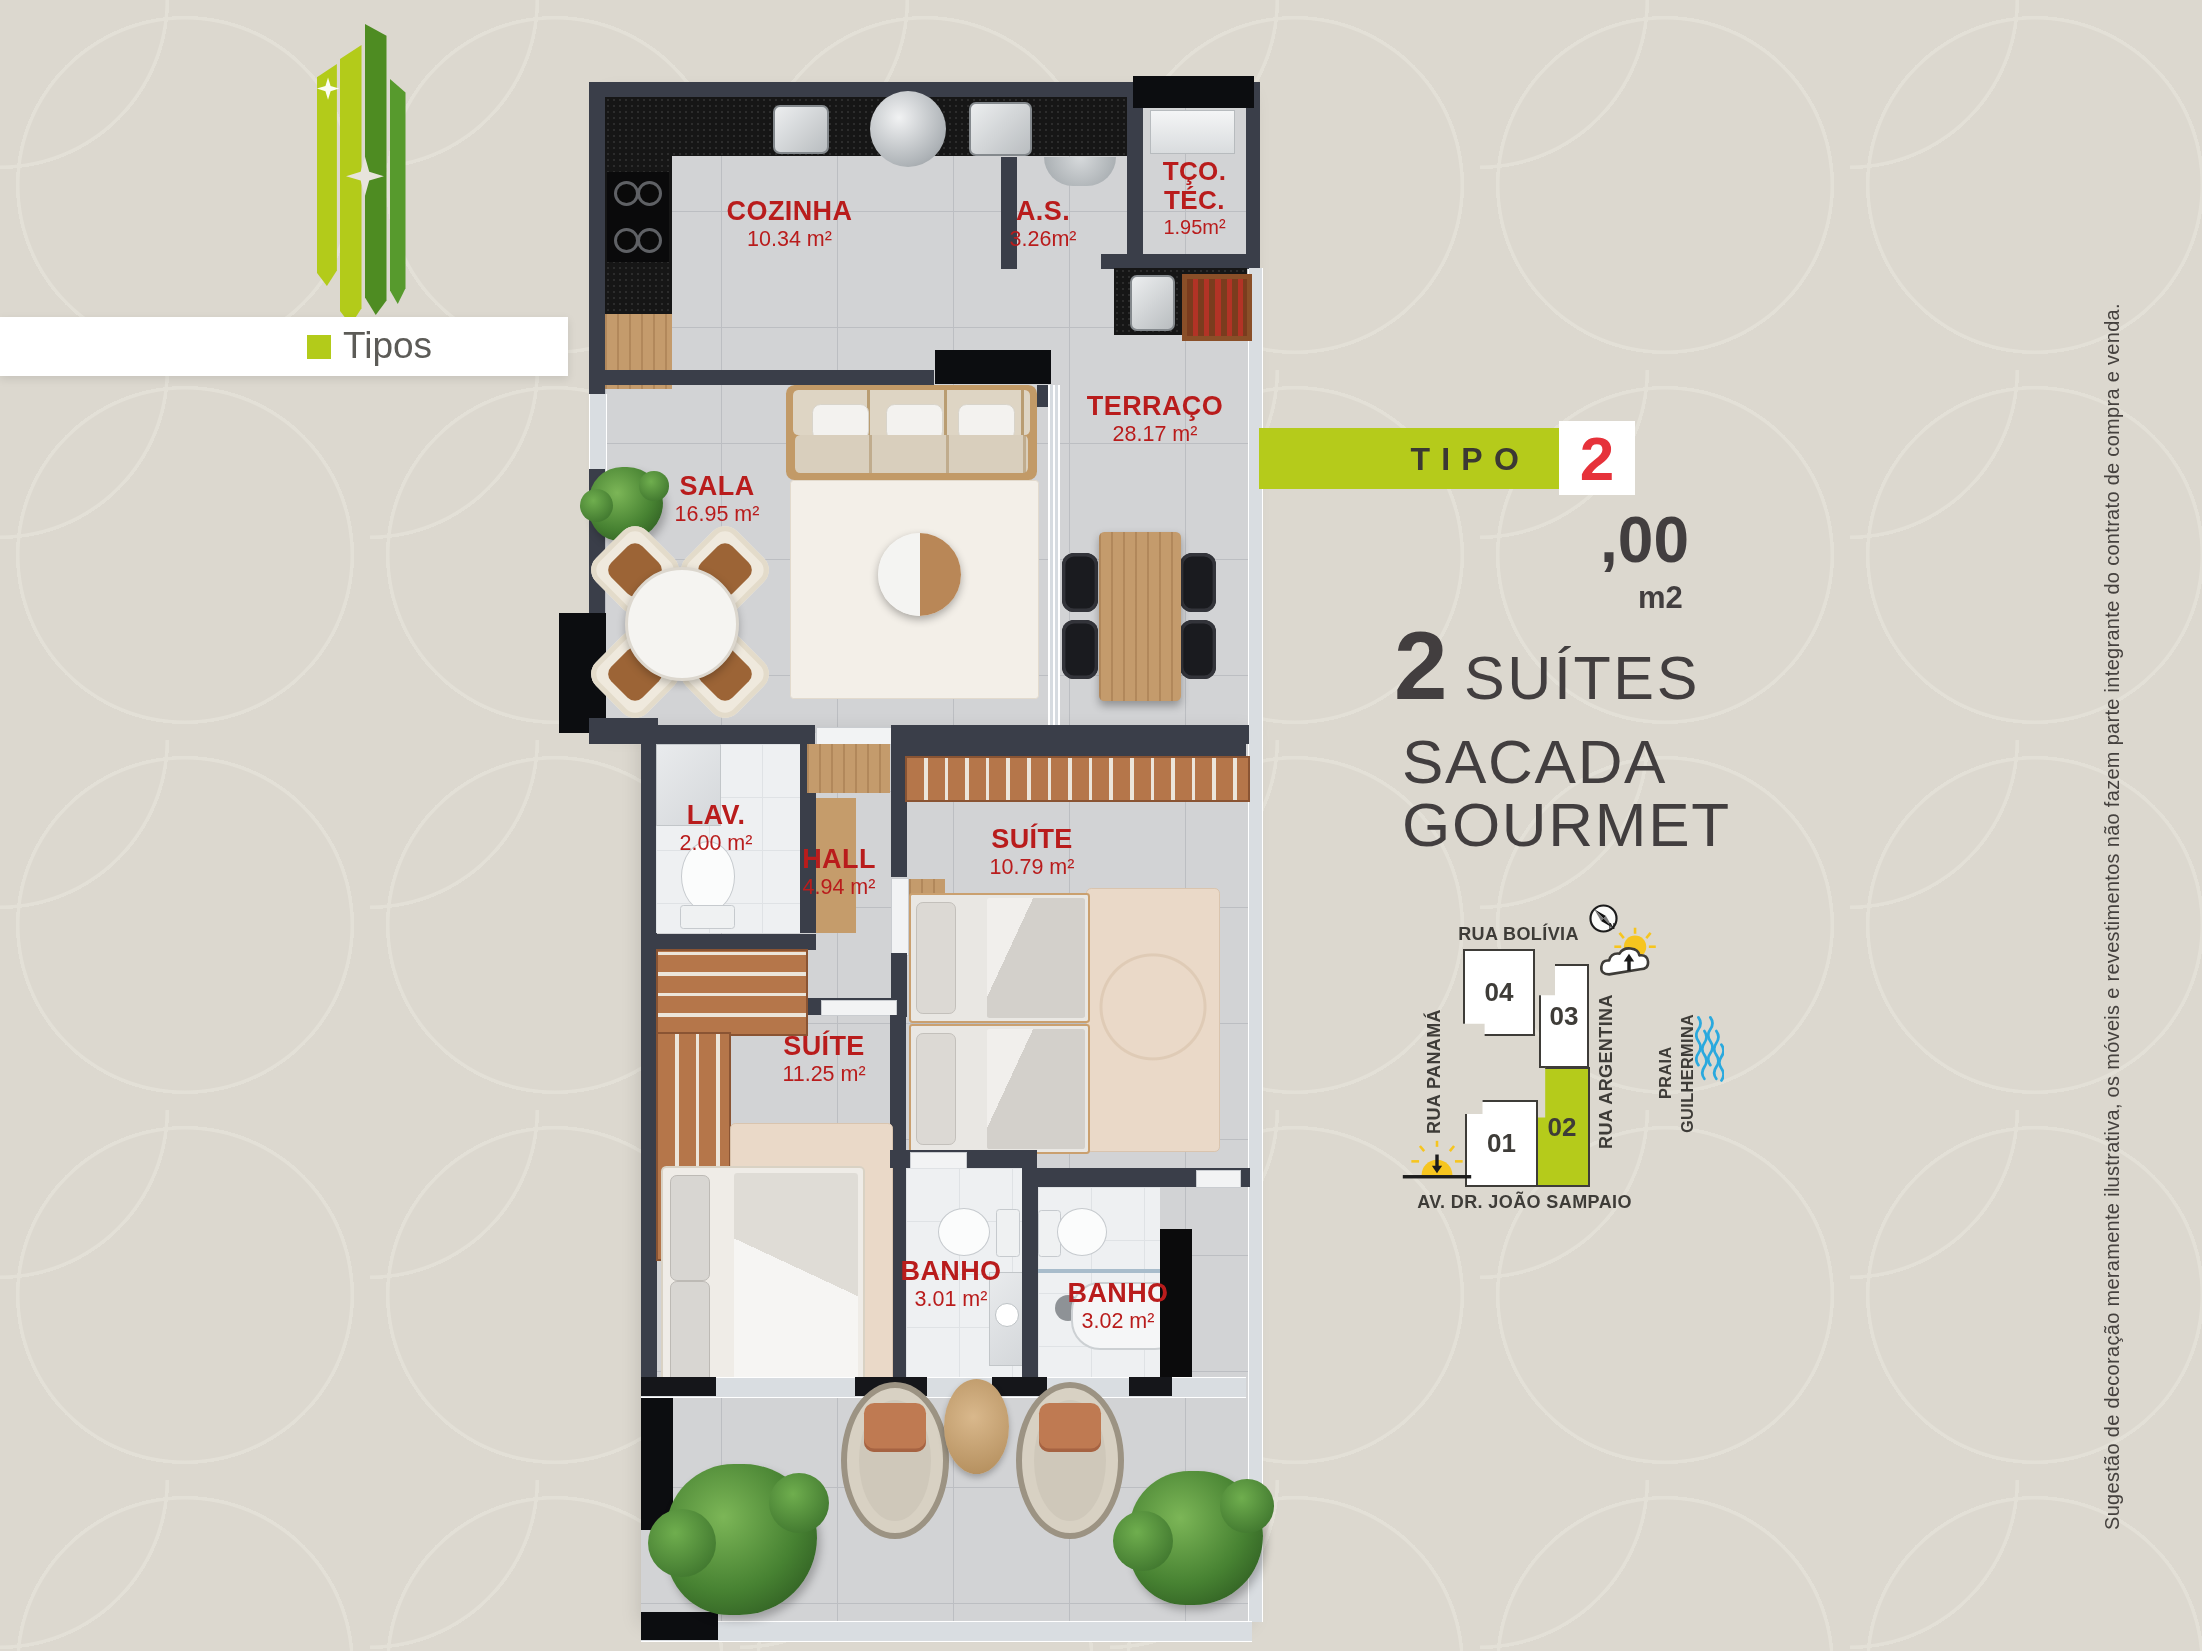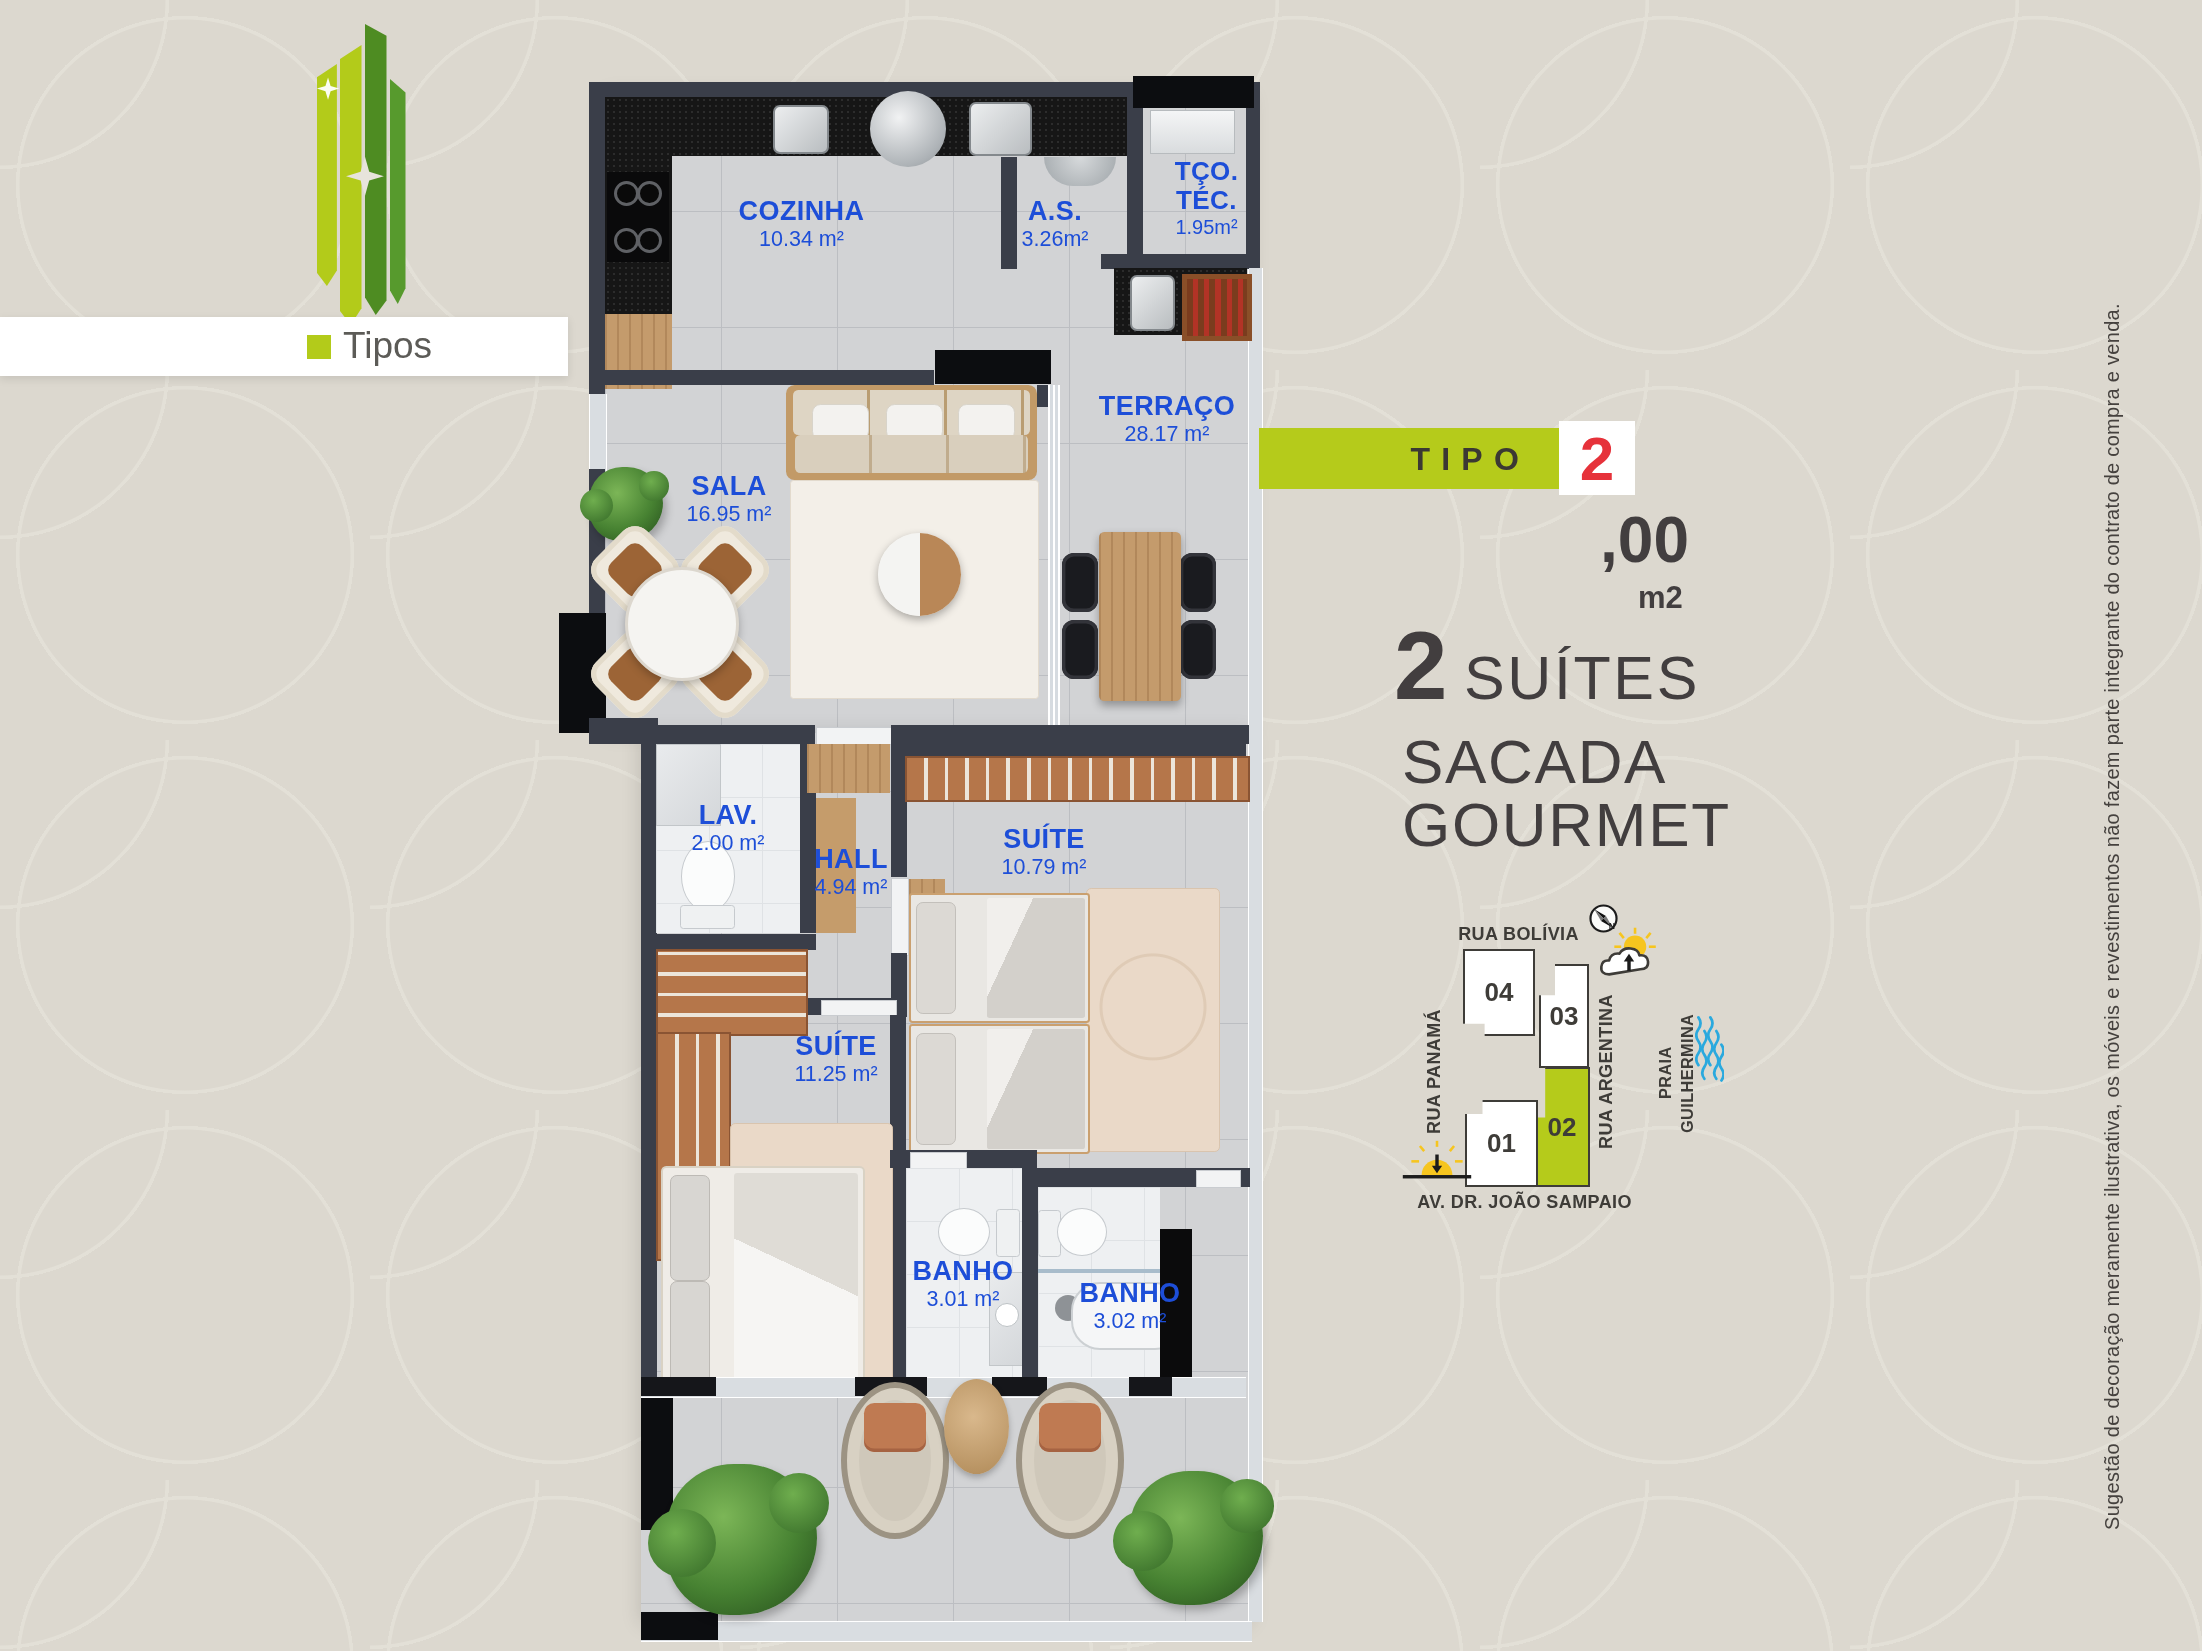--- a/index.html
+++ b/index.html
@@ -61,21 +61,21 @@
   .bedv .vpillow.b{top:auto;bottom:6.9px;}
   .bedv .vblanket{position:absolute;right:5.2px;top:5.2px;bottom:5.2px;width:62%;background:linear-gradient(25deg,#f6f5f3 0 55%,#dfdcd6 55%);border-radius:3.4px;}
   .egg{position:absolute;border-radius:50%;background:#d8d1c3;border:6px solid #9c9383;}
   .egg .eseat{position:absolute;inset:12px;border-radius:50%;background:#cfc8ba;}
   .egg .epil{position:absolute;left:18%;top:10%;width:64%;height:34%;border-radius:10.3px;background:#bf7a52;box-shadow:inset 0 -3.4px 0 #a66342;}
   .stable{position:absolute;border-radius:50%;background:radial-gradient(circle at 45% 40%,#d9b88c,#b08a58);box-shadow:0 3.4px 6.9px rgba(0,0,0,.25);}
   .grill{position:absolute;border:5.2px solid #8a4f28;background:repeating-linear-gradient(90deg,#7a3c1e 0 6px,#b23326 6px 11.2px);}
   .burner{position:absolute;width:19px;height:19px;border-radius:50%;border:3.4px solid #5f6165;background:#0a0a0a;}
   .shaft{position:absolute;background:#0b0b0c;}
   
-  .rlabel{position:absolute;text-align:center;color:#1d4ed8;margin-left:12px;}
+  .rlabel{position:absolute;text-align:center;color:#b91c1c;}
   .rname{font-weight:700;font-size:27px;line-height:1.12;letter-spacing:0.4px;}
   .rarea{font-weight:400;font-size:21.5px;line-height:1.25;}
   .rlabel.small .rname{font-size:26px;}
   .rlabel.small .rarea{font-size:20px;}
   
   .tiposband{position:absolute;left:0;top:317px;width:568px;height:59px;background:#ffffff;box-shadow:0 3.4px 8.6px rgba(0,0,0,.10);}
   .tiposband .sq{position:absolute;left:307px;top:18px;width:24px;height:24px;background:#b3cb1a;}
   .tiposband .txt{position:absolute;left:343px;top:0;height:59px;line-height:57px;font-size:37px;color:#5c5b57;}
   .bar{position:absolute;}
   

